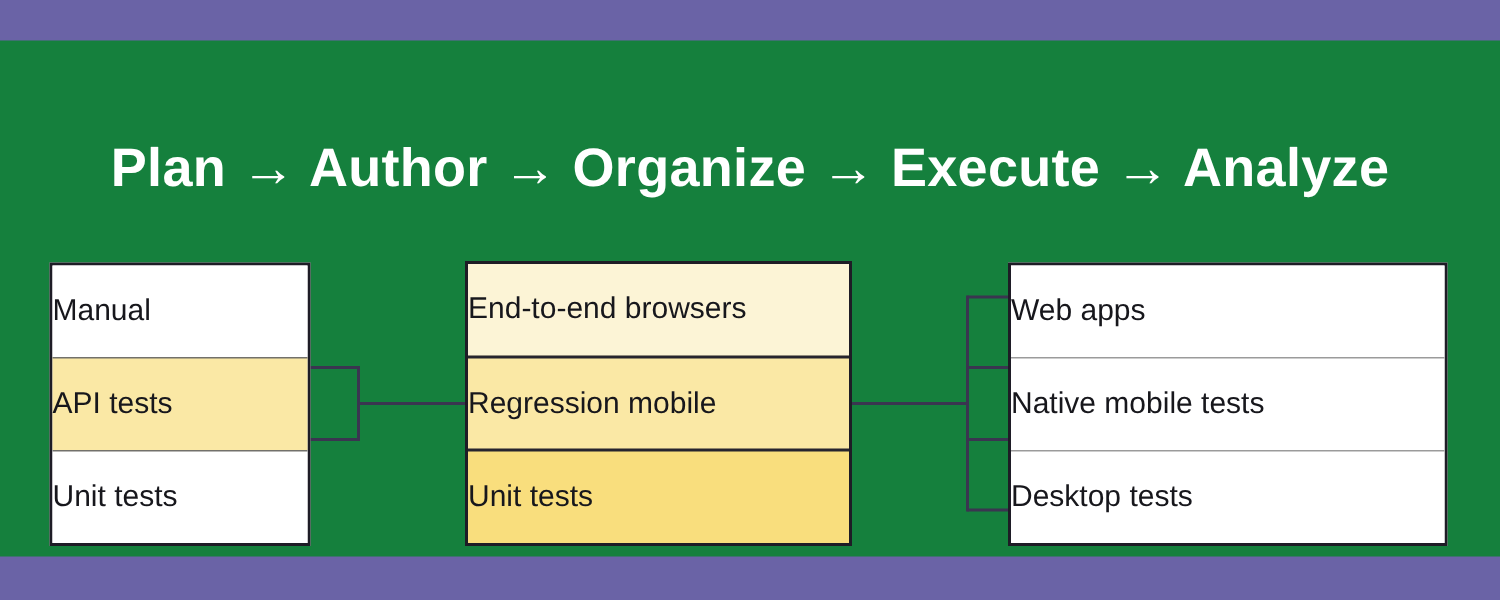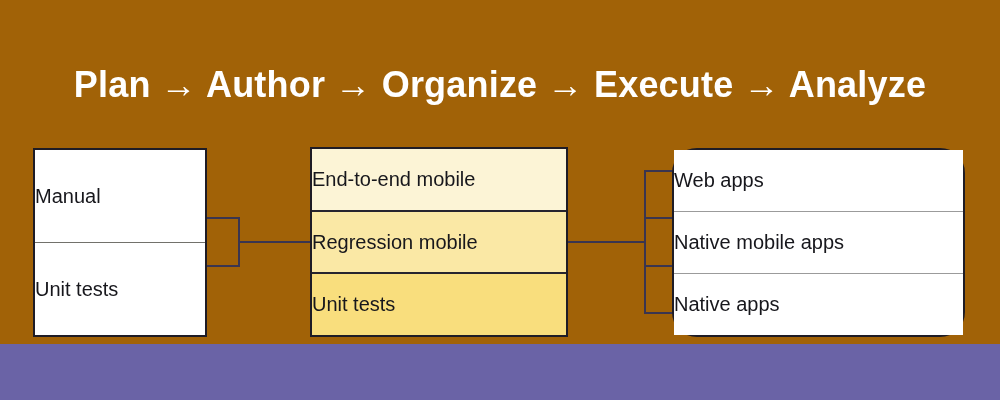--- a/index.html
+++ b/index.html
@@ -4,22 +4,23 @@
 <style>
   html, body { margin: 0; padding: 0; }
   body {
     font-family: "Liberation Sans", sans-serif;
     background: #6A63A6;
   }
   .canvas {
     position: relative;
     width: 1000px;
     height: 344px;
-    background: #a16207;
+    background: #15803d;
     overflow: hidden;
+    margin-top: 27px;
   }
   .title {
     position: absolute;
     top: 64px;
     left: 0;
     width: 100%;
     text-align: center;
     color: #FFFFFF;
     font-size: 36px;
     font-weight: 700;
@@ -47,21 +48,21 @@
   .box .row {
     flex: 1;
     display: flex;
     align-items: center;
     font-size: 20px;
     color: #17171C;
     background: #FFFFFF;
   }
   #left-box  { left: 33px;  top: 148px; width: 174px; height: 189px; }
   #mid-box   { left: 310px; top: 147px; width: 258px; height: 190px; }
-  #right-box { left: 672px; top: 148px; width: 293px; height: 189px; border-radius: 25px; }
+  #right-box { left: 672px; top: 148px; width: 293px; height: 189px; }
 
   #left-box  .row + .row { border-top: 1px solid #72716B; }
   #mid-box   .row + .row { border-top: 2px solid #26242E; }
   #right-box .row + .row { border-top: 1px solid #9B9B9B; }
 
   .y-light  { background: #FCF4D6 !important; }
   .y-medium { background: #FAE8A5 !important; }
   .y-dark   { background: #F9DE7D !important; }
 </style>
 </head>
@@ -79,28 +80,29 @@
     <line x1="567" y1="242" x2="646" y2="242"></line>
     <line x1="645" y1="170" x2="645" y2="314"></line>
     <line x1="645" y1="171" x2="674" y2="171"></line>
     <line x1="645" y1="218" x2="674" y2="218"></line>
     <line x1="645" y1="266" x2="674" y2="266"></line>
     <line x1="645" y1="313" x2="674" y2="313"></line>
   </svg>
 
   <div class="box" id="left-box">
     <div class="row">Manual</div>
+    <div class="row y-medium">API tests</div>
     <div class="row">Unit tests</div>
   </div>
 
   <div class="box" id="mid-box">
-    <div class="row y-light">End-to-end mobile</div>
+    <div class="row y-light">End-to-end browsers</div>
     <div class="row y-medium">Regression mobile</div>
     <div class="row y-dark">Unit tests</div>
   </div>
 
   <div class="box" id="right-box">
     <div class="row">Web apps</div>
-    <div class="row">Native mobile apps</div>
-    <div class="row">Native apps</div>
+    <div class="row">Native mobile tests</div>
+    <div class="row">Desktop tests</div>
   </div>
 
 </div>
 
 </body></html>

